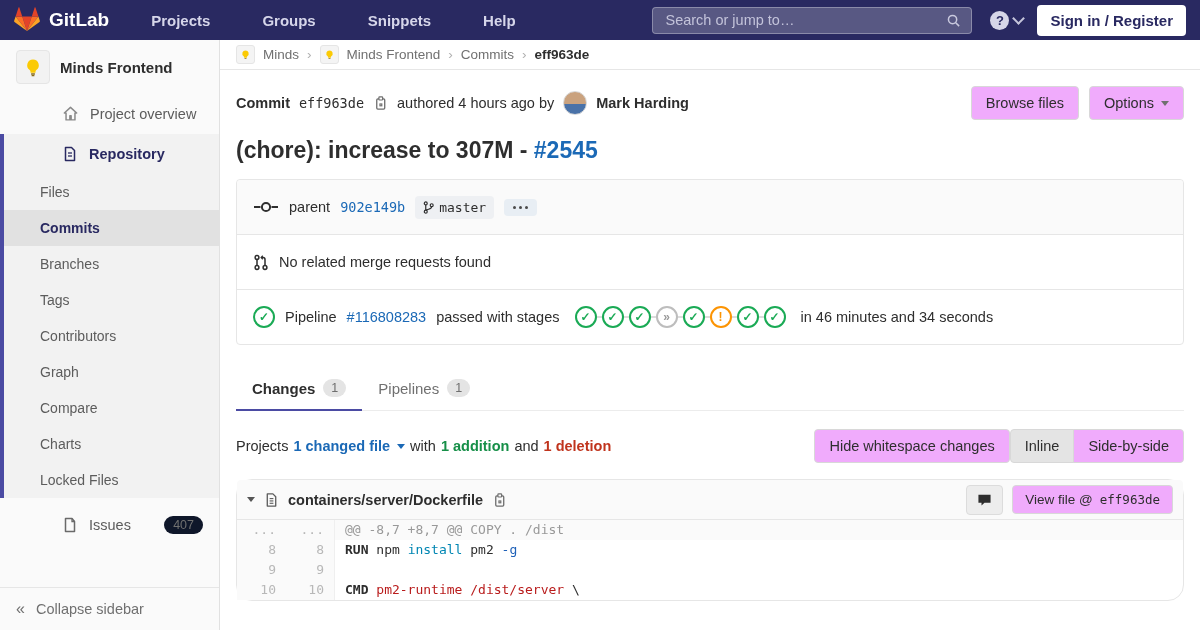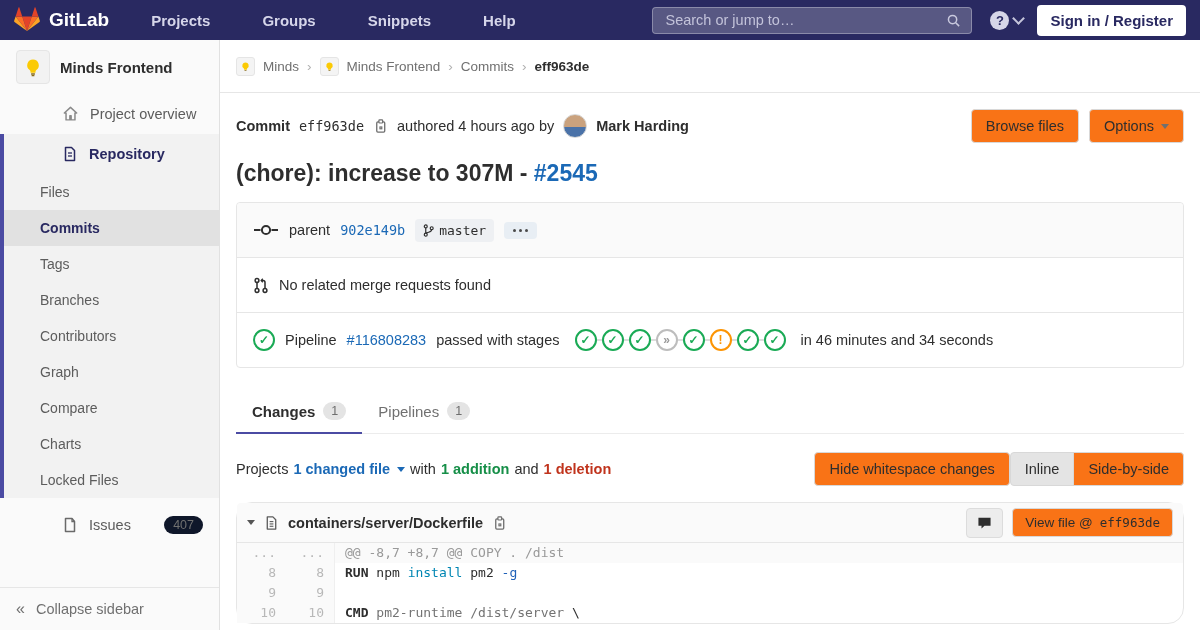--- a/index.html
+++ b/index.html
@@ -47,40 +47,40 @@
   .issues-row{margin-top:6px;}
   .count-badge{margin-left:auto;background:#0f172a;color:#707070;border-radius:10px;
                padding:2px 9px;font-size:12.5px;}
   .collapse{position:absolute;bottom:0;left:0;right:0;border-top:1px solid #e6e6e6;display:flex;
             align-items:center;gap:11px;padding:13px 16px;color:#707070;font-size:14.5px;
             cursor:pointer;background:#fafafa;}
   .dbl-chev{font-size:16px;color:#707070;line-height:1;}
 
   
   .main{position:absolute;top:40px;left:220px;right:0;bottom:0;overflow:hidden;background:#fff;}
-  .breadcrumb{display:flex;align-items:center;gap:8px;height:53px;padding:0 16px;
+  .breadcrumb{display:flex;align-items:center;gap:8px;height:30px;padding:0 16px;
               border-bottom:1px solid #e6e6e6;font-size:13.5px;color:#707070;box-sizing:border-box;}
   .bc-avatar{width:17px;height:17px;border-radius:3px;background:#f4f4f4;border:1px solid #e5e5e5;
              display:inline-flex;align-items:center;justify-content:center;}
   .bc-link{color:#707070;cursor:pointer;}
   .bc-sep{color:#b0b0b0;}
   .bc-current{font-weight:bold;color:#2e2e2e;}
   .content{padding:16px;}
 
   .commit-head{display:flex;align-items:center;}
   .ch-left{display:flex;align-items:center;gap:9px;}
   .mono{font-family:"DejaVu Sans Mono","Liberation Mono",monospace;}
   .commit-label{font-weight:bold;}
   .commit-sha{font-size:13.5px;}
   .icon-btn{display:inline-flex;cursor:pointer;background:none;border:none;padding:0;}
   .author-avatar{width:24px;height:24px;border-radius:50%;border:1px solid #d8d8d8;
        background:linear-gradient(to bottom,#caa27e 54%,#4a72a8 54%);box-sizing:border-box;}
   .author-name{font-weight:bold;}
   .ch-right{margin-left:auto;display:flex;gap:10px;}
-  .btn{background:#f97316;border:1px solid #d8d8d8;border-radius:4px;padding:8px 14px;
+  .btn{background:#f0abfc;border:1px solid #d8d8d8;border-radius:4px;padding:8px 14px;
        font-size:14.5px;color:#2e2e2e;cursor:pointer;font-family:inherit;
        display:inline-flex;align-items:center;gap:7px;}
   .caret{width:0;height:0;border-left:4px solid transparent;border-right:4px solid transparent;
          border-top:5px solid #707070;display:inline-block;}
 
   .commit-title{font-size:23px;font-weight:bold;margin:17px 0 15px;}
   .link-blue{color:#1b69b6;cursor:pointer;}
 
   .info-box{border:1px solid #e6e6e6;border-radius:4px;}
   .info-row{display:flex;align-items:center;gap:10px;padding:0 16px;height:54px;
@@ -134,21 +134,21 @@
   .diff-table{font-family:"DejaVu Sans Mono","Liberation Mono",monospace;font-size:13px;}
   .drow{display:flex;height:20px;line-height:20px;}
   .lnum{width:49px;flex:none;text-align:right;padding-right:10px;box-sizing:border-box;
         color:#b8b8b8;background:#fafafa;cursor:pointer;}
   .ln2{border-right:1px solid #efefef;}
   .drow.match{background:#fafafa;color:#999;}
   .dcode{padding-left:10px;white-space:pre;flex:1;}
   .seg-k{font-weight:bold;color:#2e2e2e;}
   .seg-nb{color:#0086b3;}
   .seg-opt{color:#1f61b8;}
-  .seg-str{color:#737373;}
+  .seg-str{color:#b91c1c;}
 </style>
 </head>
 <body>
 
 <div class="navbar">
   <div class="brand">
     <span>
       <svg width="26" height="26" viewBox="0 0 36 36">
         <path fill="#e24329" d="M18 33.2 11.4 13h13.2Z"></path>
         <path fill="#fc6d26" d="M18 33.2 11.4 13H2.2Z"></path>
@@ -212,22 +212,22 @@
           <path d="M3.5 1.5h6l3 3v10h-9Z" fill="none" stroke="#292961" stroke-width="1.5" stroke-linejoin="round"></path>
           <line x1="6" y1="7" x2="10" y2="7" stroke="#292961" stroke-width="1.3"></line>
           <line x1="6" y1="10" x2="10" y2="10" stroke="#292961" stroke-width="1.3"></line>
         </svg>
       </span>
       <span class="repo-head-label">Repository</span>
     </div>
     <div>
         <div class="side-sub">Files</div>
         <div class="side-sub active">Commits</div>
+        <div class="side-sub">Branches</div>
         <div class="side-sub">Tags</div>
-        <div class="side-sub">Branches</div>
         <div class="side-sub">Contributors</div>
         <div class="side-sub">Graph</div>
         <div class="side-sub">Compare</div>
         <div class="side-sub">Charts</div>
         <div class="side-sub">Locked Files</div>
       </div>
   </div>
 
   <div class="side-item issues-row">
     <span>

